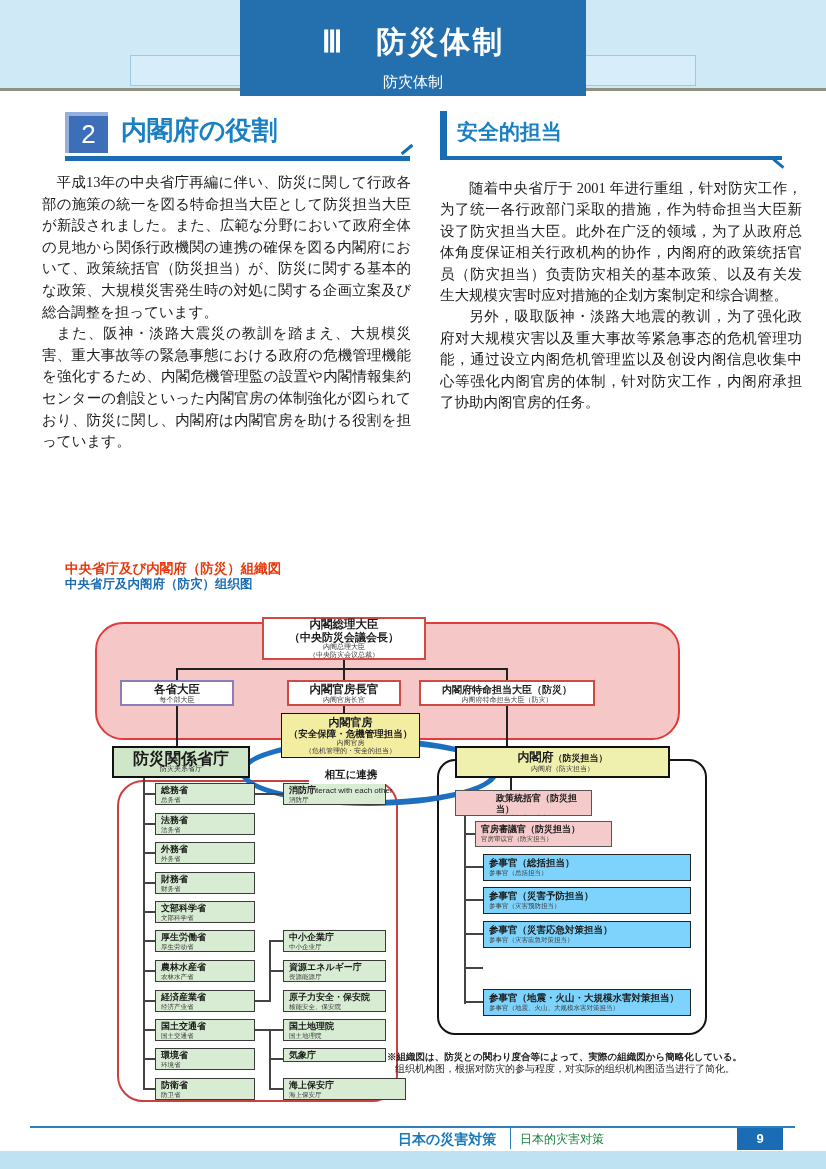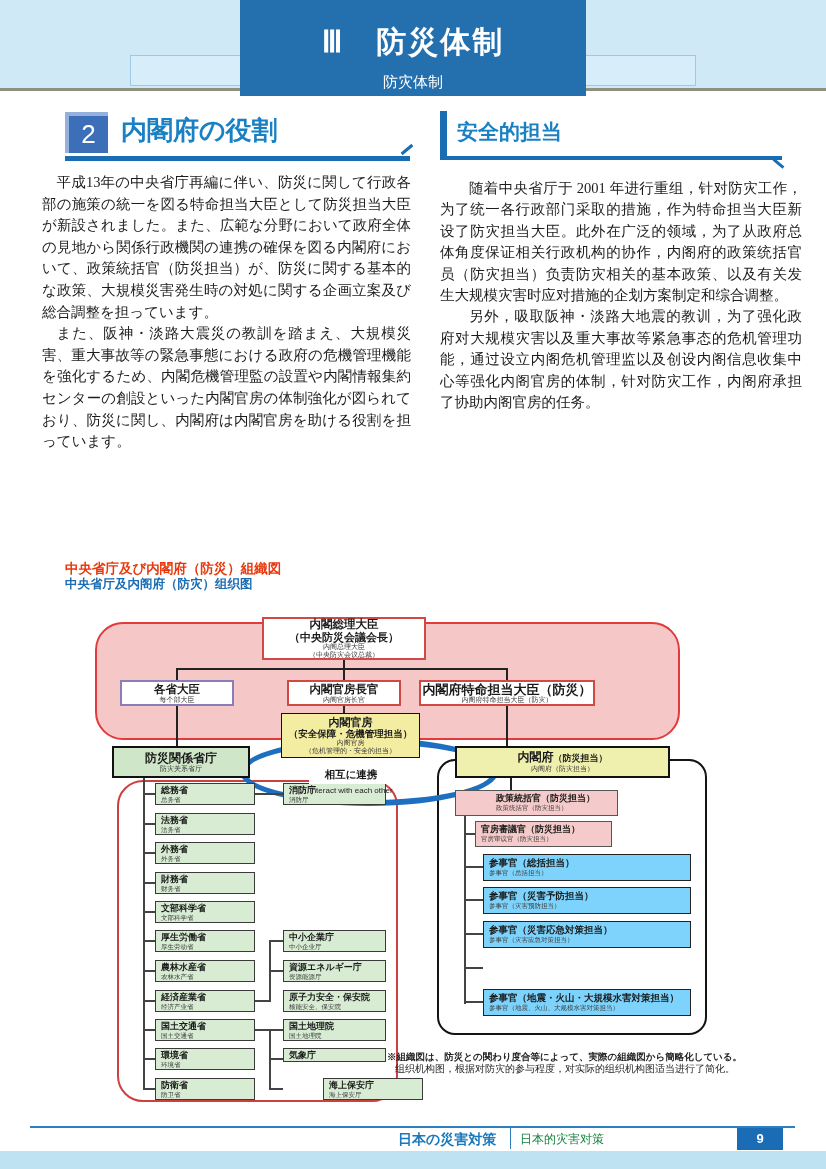--- a/index.html
+++ b/index.html
@@ -56,21 +56,21 @@
   .node { z-index:3; display:flex; flex-direction:column; justify-content:center; text-align:center; }
   .node .jp { font-size:11.5px; font-weight:bold; line-height:13px; }
   .node .jp2 { font-size:11px; font-weight:bold; line-height:12px; }
   .node .cn { font-size:7px; line-height:8px; color:#3a3a3a; }
   .white-red { background:#fff; border:2px solid #cf4a44; }
   .white-purple { background:#fff; border:2px solid #8b7cba; }
   .yellow-box { background:#f3eda2; border:1.5px solid #111; }
   .yellow-box .jp { font-size:11px; line-height:12px; }
   .yellow-box .jp2 { font-size:9.5px; line-height:11px; font-weight:bold; }
   .green-hdr { background:#cfe6c8; border:2px solid #111; }
-  .green-hdr .jp { font-size:12px; }
+  .green-hdr .jp { font-size:16px; }
   .ly-hdr { background:#eff0ad; border:2px solid #111; }
   .ly-hdr .jp { font-size:12px; }
   .ly-hdr .jp .sub { font-size:9px; font-weight:bold; }
   .mutual-box { background:#fff; z-index:4; display:flex; align-items:center; justify-content:center;
     font-size:10.5px; font-weight:bold; }
   .mutual-en { z-index:4; font-size:8px; color:#222; text-align:center; }
 
   .leafnode { z-index:3; text-align:left; padding:1px 5px; overflow:hidden; }
   .leafnode .jp { display:block; font-size:9px; font-weight:bold; line-height:10.5px; }
   .leafnode .cn { display:block; font-size:6.5px; line-height:7.5px; color:#3a3a3a; }
@@ -180,21 +180,21 @@
   </div>
   <div class="abs node white-purple" style="left:120px; top:680px; width:114px; height:26px;">
     <span class="jp">各省大臣</span>
     <span class="cn">每个部大臣</span>
   </div>
   <div class="abs node white-red" style="left:287px; top:680px; width:114px; height:26px;">
     <span class="jp">内閣官房長官</span>
     <span class="cn">内阁官房长官</span>
   </div>
   <div class="abs node white-red" style="left:419px; top:680px; width:176px; height:26px;">
-    <span class="jp" style="font-size:13px;">内閣府特命担当大臣（防災）</span>
+    <span class="jp" style="font-size:10px;">内閣府特命担当大臣（防災）</span>
     <span class="cn">内阁府特命担当大臣（防灾）</span>
   </div>
   <div class="abs node yellow-box" style="left:281px; top:713px; width:139px; height:45px;">
     <span class="jp">内閣官房</span>
     <span class="jp2">（安全保障・危機管理担当）</span>
     <span class="cn">内阁官房</span>
     <span class="cn">（危机管理的・安全的担当）</span>
   </div>
 
   <div class="abs node green-hdr" style="left:112px; top:746px; width:138px; height:32px;">
@@ -270,26 +270,26 @@
       <span class="cn">核能安全、保安院</span>
     </div>
   <div class="abs leafnode green-n" style="left:283px; top:1019px; width:103px; height:22px;">
       <span class="jp">国土地理院</span>
       <span class="cn">国土地理院</span>
     </div>
   <div class="abs leafnode green-n" style="left:283px; top:1048px; width:103px; height:14px;">
       <span class="jp">気象庁</span>
       <span class="cn">气象厅</span>
     </div>
-  <div class="abs leafnode green-n" style="left:283px; top:1078px; width:100px; height:22px;margin-left:40px;">
+  <div class="abs leafnode green-n" style="left:283px; top:1078px; width:123px; height:22px;">
       <span class="jp">海上保安庁</span>
       <span class="cn">海上保安厅</span>
     </div>
 
-  <div class="abs leafnode pink-n" style="left:455px; top:790px; width:163px; height:26px; padding-top:2px;padding-left:40px;">
+  <div class="abs leafnode pink-n" style="left:455px; top:790px; width:137px; height:26px; padding-top:2px;padding-left:40px;">
       <span class="jp">政策統括官（防災担当）</span>
       <span class="cn">政策统括官（防灾担当）</span>
     </div>
   <div class="abs leafnode pink-n" style="left:475px; top:821px; width:137px; height:26px; padding-top:2px;">
       <span class="jp">官房審議官（防災担当）</span>
       <span class="cn">官房审议官（防灾担当）</span>
     </div>
   <div class="abs leafnode orange-n" style="left:483px; top:854px; width:208px; height:27px; padding-top:3px;">
       <span class="jp">参事官（総括担当）</span>
       <span class="cn">参事官（总括担当）</span>

